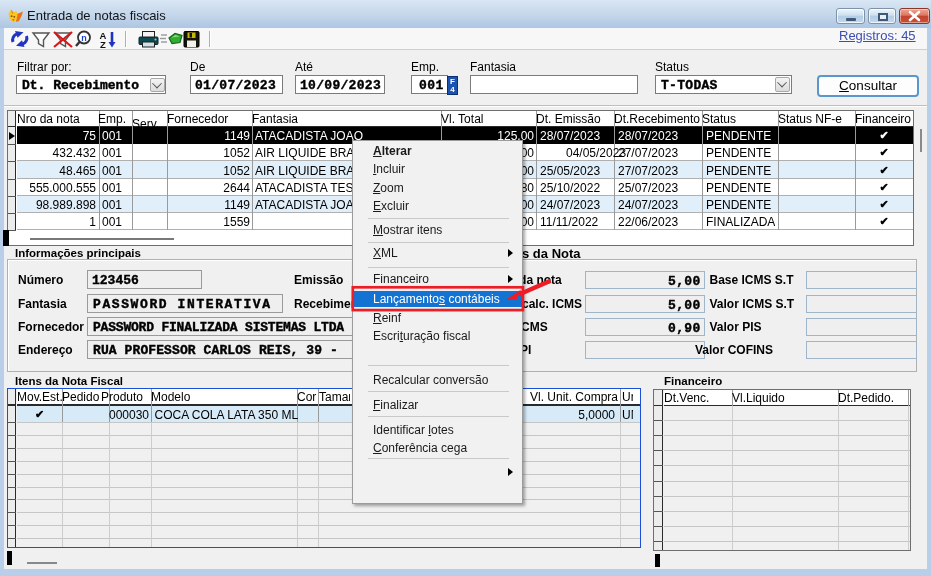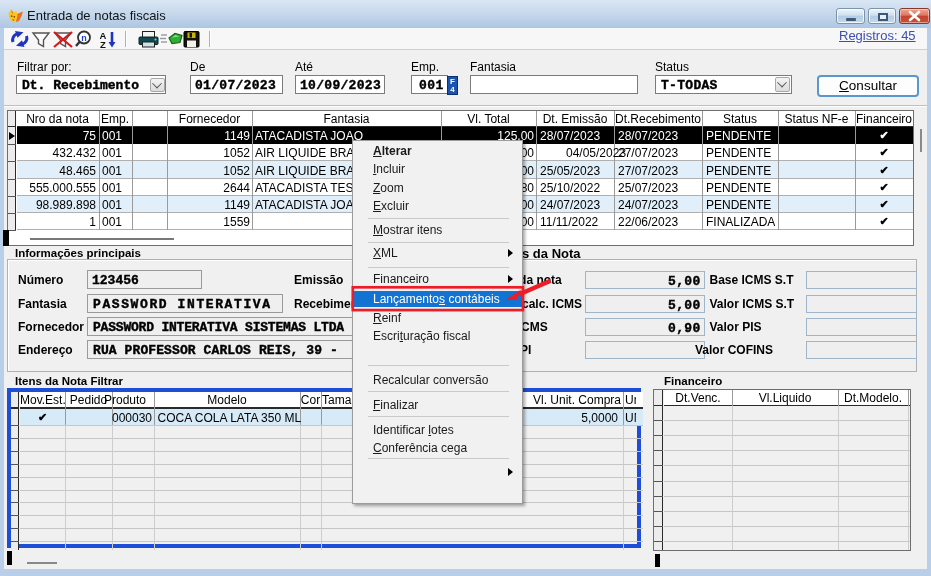--- a/index.html
+++ b/index.html
@@ -9,21 +9,21 @@
 .abs { position:absolute; }
 .mono { font-family:"Liberation Mono",monospace; font-weight:bold; font-size:13px; -webkit-text-stroke:0.4px; white-space:nowrap; }
 .lbl { font-size:12px; white-space:nowrap; }
 .blbl { font-size:12px; font-weight:bold; white-space:nowrap; }
 .inp { background:#fff; border:1px solid #7b7b7b; }
 .inp2 { background:#efefef; border:1px solid #9a9a9a; }
 .ginp { background:#efefef; border:1px solid #9fb6ca; }
 .vline { position:absolute; width:1px; background:#9a9a9a; }
 .hline { position:absolute; height:1px; background:#c6c6c6; }
 .cell { position:absolute; white-space:nowrap; font-size:12px; overflow:hidden; }
-.hdrtxt { position:absolute; white-space:nowrap; font-size:12px; text-align:center; }
+.hdrtxt { position:absolute; white-space:nowrap; font-size:12px; text-align:left; }
 .winbtn { background:linear-gradient(#eef5fc,#cfe0f0 45%,#b3cde7 50%,#c3d8ec); border:1px solid #7e93a8; border-radius:3px; box-shadow:inset 0 0 0 1px rgba(255,255,255,.75); }
 .winbtnx { background:linear-gradient(#efa595,#dd7760 45%,#c54431 50%,#c94f32); border:1px solid #8c352a; border-radius:3px; box-shadow:inset 0 0 0 1px rgba(255,255,255,.45); }
 .combo { background:linear-gradient(#f4f4f4,#dcdcdc); border:1px solid #a8a8a8; border-radius:2px; }
 .combo:after { content:""; position:absolute; left:50%; top:50%; width:6px; height:6px; border-left:1.6px solid #555; border-bottom:1.6px solid #555; transform:translate(-50%,-70%) rotate(-45deg); }
 .mitem { position:absolute; left:1px; width:169px; height:18px; font-size:12px; line-height:18px; padding-left:19px; white-space:nowrap; color:#1a1a1a; }
 .msep { position:absolute; left:15px; width:141px; height:1px; background:#c9c9c9; }
 .marr { position:absolute; left:155px; width:0; height:0; border-left:5px solid #000; border-top:4px solid transparent; border-bottom:4px solid transparent; }
 .seltri { position:absolute; width:0; height:0; border-left:6px solid #000; border-top:4.5px solid transparent; border-bottom:4.5px solid transparent; }
 .chk { font-size:11px; font-weight:bold; text-align:center; }
 </style>
@@ -164,21 +164,21 @@
     <div class="vline" style="left:244px;top:0;height:119.7px"></div>
     <div class="vline" style="left:433px;top:0;height:119.7px"></div>
     <div class="vline" style="left:528px;top:0;height:119.7px"></div>
     <div class="vline" style="left:606px;top:0;height:119.7px"></div>
     <div class="vline" style="left:694px;top:0;height:119.7px"></div>
     <div class="vline" style="left:770px;top:0;height:119.7px"></div>
     <div class="vline" style="left:847px;top:0;height:119.7px"></div>
 
     <div class="hdrtxt" style="left:9px;top:1px;width:81px">Nro da nota</div>
     <div class="hdrtxt" style="left:90px;top:1px;width:34px">Emp.</div>
-    <div class="hdrtxt" style="left:124px;top:18px;width:35px">Serv.</div>
+    <div class="hdrtxt" style="left:124px;top:6px;width:35px">Serv.</div>
     <div class="hdrtxt" style="left:159px;top:1px;width:85px">Fornecedor</div>
     <div class="hdrtxt" style="left:244px;top:1px;width:189px">Fantasia</div>
     <div class="hdrtxt" style="left:433px;top:1px;width:95px">Vl. Total</div>
     <div class="hdrtxt" style="left:528px;top:1px;width:78px">Dt. Emissão</div>
     <div class="hdrtxt" style="left:606px;top:1px;width:88px">Dt.Recebimento</div>
     <div class="hdrtxt" style="left:694px;top:1px;width:76px">Status</div>
     <div class="hdrtxt" style="left:770px;top:1px;width:77px">Status NF-e</div>
     <div class="hdrtxt" style="left:847px;top:1px;width:58px">Financeiro</div>
 
     <div class="cell" style="left:9px;top:18.5px;width:79px;text-align:right;color:#fff">75</div>
@@ -254,21 +254,21 @@
 
   <div class="abs blbl" style="left:18px;top:273px">Número</div>
   <div class="abs blbl" style="left:18px;top:297px">Fantasia</div>
   <div class="abs blbl" style="left:18px;top:320px">Fornecedor</div>
   <div class="abs blbl" style="left:18px;top:343px">Endereço</div>
   <div class="abs inp2" style="left:87px;top:270px;width:115px;height:19px"></div>
   <div class="abs mono" style="left:92px;top:273px">123456</div>
   <div class="abs inp2" style="left:87px;top:294px;width:196px;height:19px"></div>
   <div class="abs mono" style="left:93px;top:297px;letter-spacing:1.6px">PASSWORD INTERATIVA</div>
   <div class="abs inp2" style="left:87px;top:317px;width:385px;height:19px"></div>
-  <div class="abs mono" style="left:93px;top:320px;letter-spacing:-0.2px">PASSWORD INTERATIVA SISTEMAS LTDA</div>
+  <div class="abs mono" style="left:93px;top:320px;letter-spacing:-0.2px">PASSWORD FINALIZADA SISTEMAS LTDA</div>
   <div class="abs inp2" style="left:87px;top:340px;width:385px;height:19px"></div>
   <div class="abs mono" style="left:93px;top:343px;letter-spacing:0.1px">RUA PROFESSOR CARLOS REIS, 39 -</div>
   <div class="abs blbl" style="left:294px;top:273px">Emissão</div>
   <div class="abs blbl" style="left:294px;top:297px">Recebimento</div>
 
   <div class="abs blbl" style="left:488px;top:273px">Total da nota</div>
   <div class="abs blbl" style="left:490px;top:297px">Base calc. ICMS</div>
   <div class="abs blbl" style="left:485px;top:320px">Valor ICMS</div>
   <div class="abs blbl" style="left:484px;top:343px">Valor IPI</div>
   <div class="abs ginp" style="left:584.5px;top:270.5px;width:120.5px;height:18.5px"></div>
@@ -280,22 +280,22 @@
   <div class="abs ginp" style="left:584.5px;top:340.5px;width:120.5px;height:18.5px"></div>
   <div class="abs blbl" style="left:709.5px;top:273px">Base ICMS S.T</div>
   <div class="abs blbl" style="left:709.5px;top:297px">Valor ICMS S.T</div>
   <div class="abs blbl" style="left:709.5px;top:320px">Valor PIS</div>
   <div class="abs blbl" style="left:695px;top:343px">Valor COFINS</div>
   <div class="abs ginp" style="left:806px;top:270.5px;width:111px;height:18.5px"></div>
   <div class="abs ginp" style="left:806px;top:294.5px;width:111px;height:18.5px"></div>
   <div class="abs ginp" style="left:806px;top:317.5px;width:111px;height:18.5px"></div>
   <div class="abs ginp" style="left:806px;top:340.5px;width:111px;height:18.5px"></div>
 
-  <div class="abs blbl" style="left:15px;top:375px;font-size:11.5px">Itens da Nota Filtrar</div>
-  <div class="abs" id="itemsgrid" style="left:7px;top:387.5px;width:634px;height:160.5px;background:#f0f0f0;border:4px solid #1d4ed8">
+  <div class="abs blbl" style="left:15px;top:375px;font-size:11.5px">Itens da Nota Fiscal</div>
+  <div class="abs" id="itemsgrid" style="left:7px;top:387.5px;width:634px;height:160.5px;background:#f0f0f0;border:1px solid #1d4ed8">
 
     <div class="abs" style="left:9px;top:0;width:623px;height:15.5px;background:#fff"></div>
     <div class="abs" style="left:9px;top:17px;width:623px;height:16.5px;background:#d7eaf8"></div>
     <div class="abs" style="left:9px;top:15.5px;width:623px;height:1.5px;background:#2a2a2a"></div>
 
     <div class="abs" style="left:0;top:0;width:8px;height:158.5px;background:#ececec;border-right:1.5px solid #2a2a2a"></div>
     <div class="abs" style="left:0;top:15.5px;width:8px;height:1.5px;background:#2a2a2a"></div>
     <div class="abs" style="left:0;top:33.5px;width:8px;height:1px;background:#555"></div>
     <div class="abs" style="left:0;top:46.4px;width:8px;height:1px;background:#555"></div>
     <div class="abs" style="left:0;top:59.3px;width:8px;height:1px;background:#555"></div>
@@ -379,21 +379,21 @@
 
     <div class="vline" style="left:78px;top:0;height:15.5px"></div>
     <div class="vline" style="left:184px;top:0;height:15.5px"></div>
     <div class="vline" style="left:254px;top:0;height:15.5px"></div>
     <div class="vline" style="left:78px;top:15.5px;height:144.5px;background:#cdcdcd"></div>
     <div class="vline" style="left:184px;top:15.5px;height:144.5px;background:#cdcdcd"></div>
     <div class="vline" style="left:254px;top:15.5px;height:144.5px;background:#cdcdcd"></div>
 
     <div class="hdrtxt" style="left:10px;top:1px;width:68px">Dt.Venc.</div>
     <div class="hdrtxt" style="left:78px;top:1px;width:106px">Vl.Liquido</div>
-    <div class="hdrtxt" style="left:184px;top:1px;width:70px">Dt.Modelo.</div>
+    <div class="hdrtxt" style="left:184px;top:1px;width:70px">Dt.Pedido.</div>
   </div>
   <div class="abs" style="left:654.5px;top:553.5px;width:5px;height:13px;background:#000"></div>
 
   <div class="abs" id="menu" style="left:352px;top:140px;width:171px;height:364px;background:#f1f1f1;border:1px solid #9b9b9b;box-shadow:2px 2px 3px rgba(0,0,0,0.35)">
     <div class="mitem" style="top:1.3px;font-weight:bold"><u>A</u>lterar</div>
     <div class="mitem" style="top:19.3px"><u>I</u>ncluir</div>
     <div class="mitem" style="top:37.5px"><u>Z</u>oom</div>
     <div class="mitem" style="top:55.7px"><u>E</u>xcluir</div>
     <div class="msep" style="top:76.5px"></div>
     <div class="mitem" style="top:79.8px"><u>M</u>ostrar itens</div>

